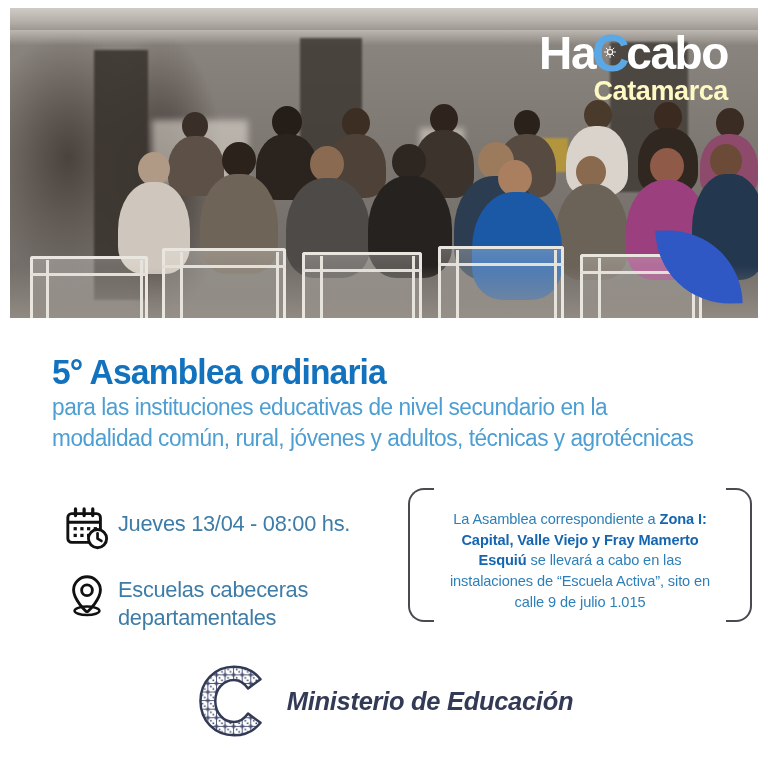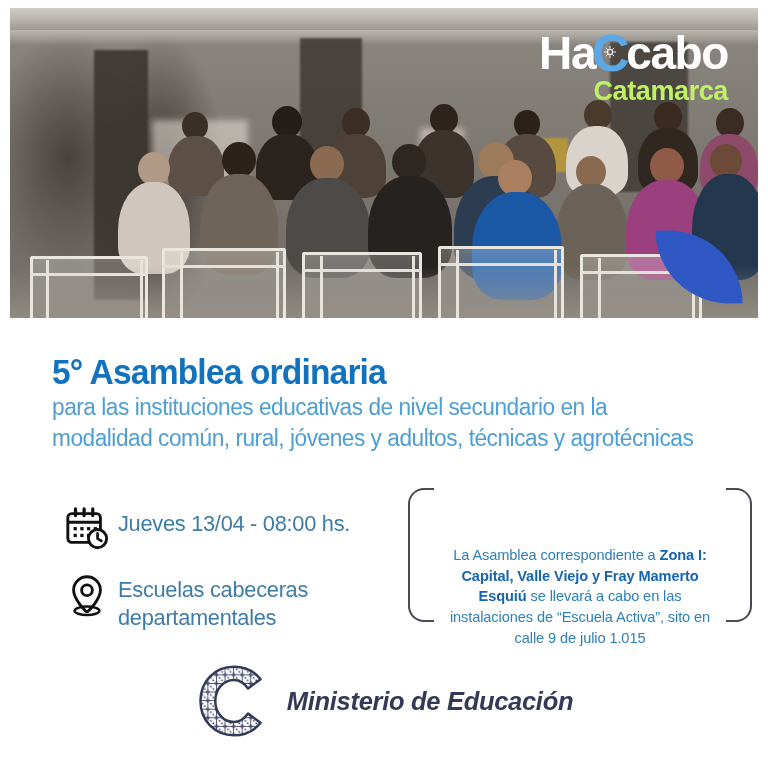--- a/index.html
+++ b/index.html
@@ -99,21 +99,21 @@
     position: relative; display: inline-block;
     color: #5aa9e6; font-size: 52px; font-weight: 700;
     margin: 0 -2px 0 -3px; line-height: .9;
   }
   .hac-c .motif {
     position: absolute; left: 50%; top: 46%;
     transform: translate(-50%,-50%);
     width: 13px; height: 13px;
   }
   .hacemos-sub {
-    font-size: 27px; font-weight: 700; color: #bef264;
+    font-size: 27px; font-weight: 700; color: #fef9c3;
     letter-spacing: -.4px; margin-top: 1px;
   }
 
   
   .title {
     position: absolute; left: 52px; top: 352px;
     font-size: 35px; font-weight: 700; color: #1272bd;
     letter-spacing: -.9px; white-space: nowrap;
     transform: scaleX(.96); transform-origin: left center;
   }
@@ -145,21 +145,20 @@
     position: absolute; top: 0; width: 26px; height: 134px;
     border: 2.6px solid #4a4a52;
   }
   .brk-l { left: 0; border-right: none; border-radius: 16px 0 0 16px; }
   .brk-r { right: 0; border-left: none; border-radius: 0 16px 16px 0; }
   .note-txt {
     position: absolute; left: 30px; right: 30px; top: 21px;
     text-align: center;
     font-size: 14.6px; line-height: 1.42; color: #2d7fb8;
     letter-spacing: -.1px;
-    margin-top: 36px;
   }
   .note-txt b { color: #1565b0; font-weight: 700; }
 
   
   .footer {
     position: absolute; left: 0; right: 0; top: 662px;
     display: flex; align-items: center; justify-content: center; font-style: italic;
   }
   .flogo { width: 78px; height: 78px; margin-right: 14px; }
   .ftext { line-height: 1.12; color: #333a56; }

